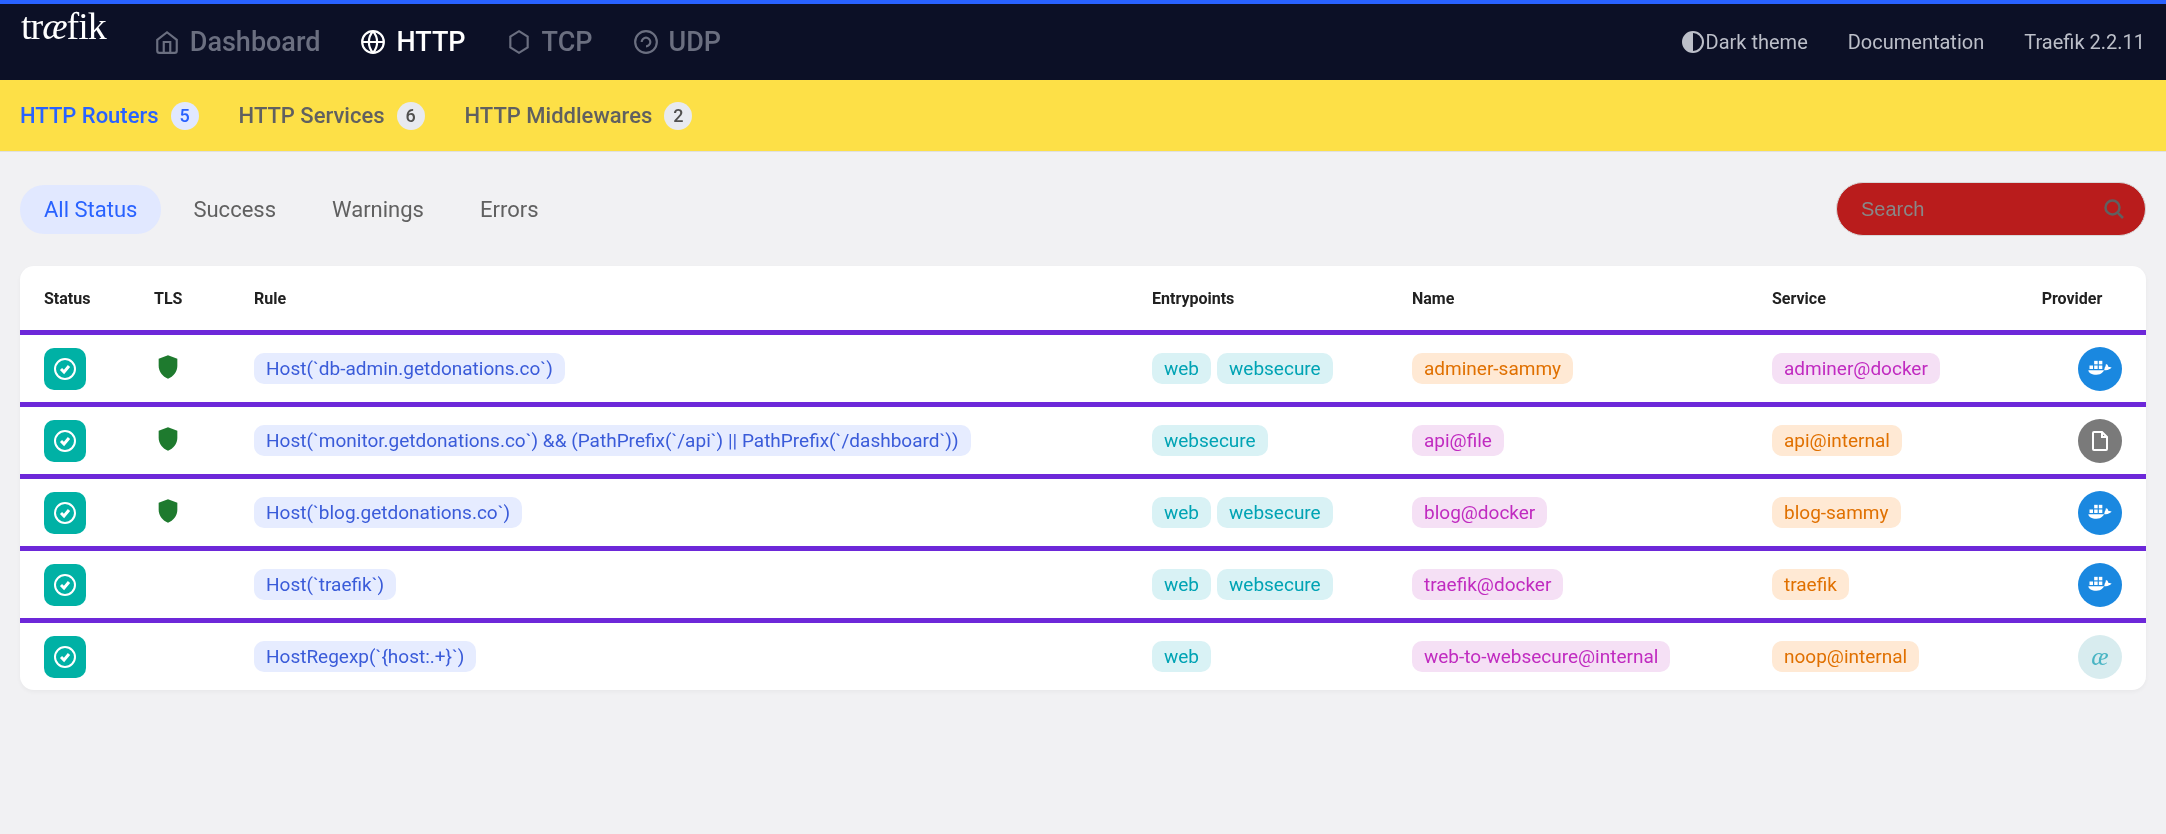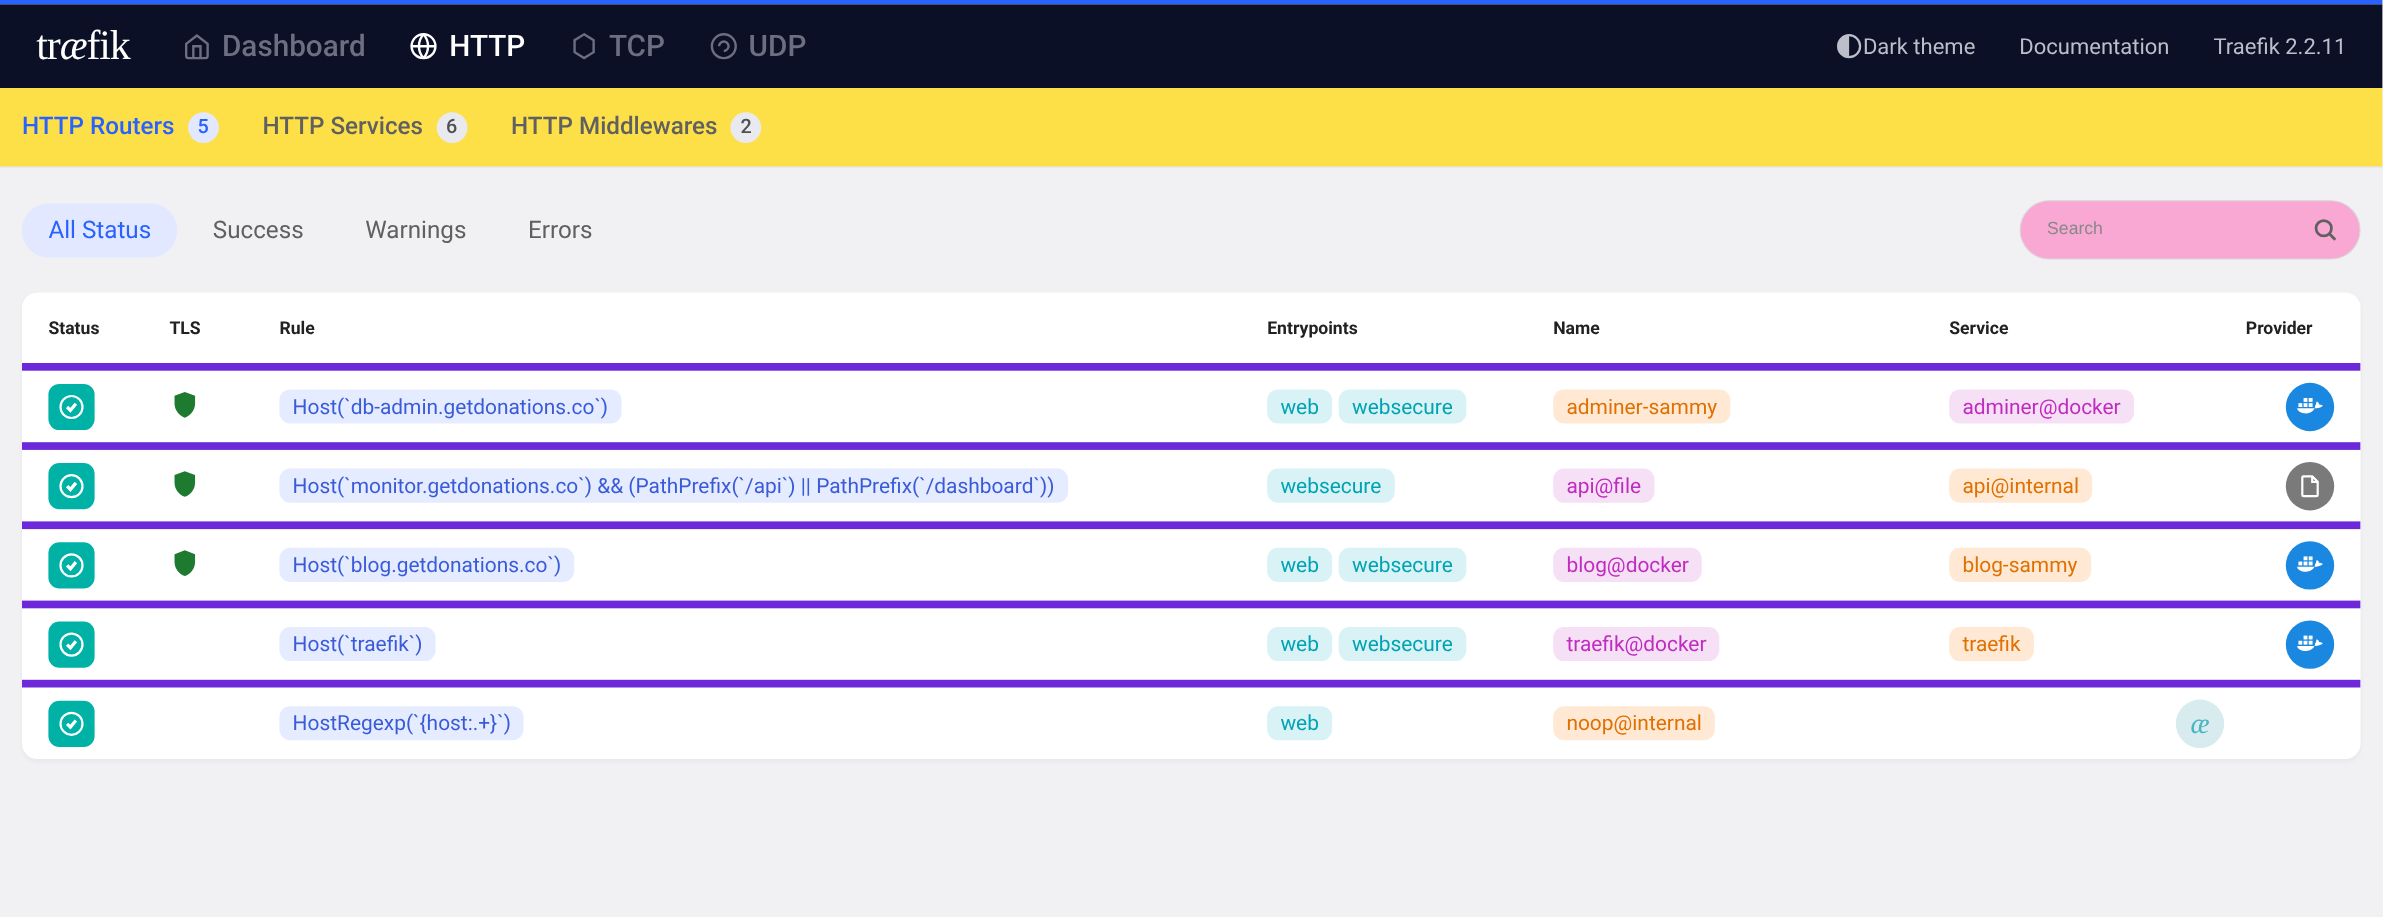--- a/index.html
+++ b/index.html
@@ -2,21 +2,21 @@
 <html><head>
 <meta charset="utf-8">
 <style>
   * { box-sizing: border-box; margin: 0; padding: 0; }
   body { font-family: -apple-system, BlinkMacSystemFont, "Segoe UI", Roboto, sans-serif; background: #f1f1f3; color: #212121; }
 
   
   .top-accent { height: 4px; background: #2962ff; }
 
   
-  .header { background: #0c1026; display: flex; align-items: center; padding: 0 33px; height: 76px; }
+  .header { background: #0c1026; display: flex; padding: 0 21px; height: 76px; }
   .logo { color: #fff; font-size: 38px; font-weight: 400; letter-spacing: -1px; margin-right: 48px; font-family: Georgia, serif; }
   .logo-ae { font-style: italic; }
   .nav { display: flex; gap: 40px; align-items: center; flex: 1; }
   .nav-item { display: flex; align-items: center; gap: 10px; color: #6b6f80; font-size: 27px; font-weight: 500; cursor: pointer; }
   .nav-item.active { color: #fff; }
   .nav-item svg { width: 26px; height: 26px; }
   .header-right { display: flex; gap: 40px; align-items: center; }
   .header-link { color: #bcbfc9; font-size: 20px; cursor: pointer; display: flex; align-items: center; gap: 1px; }
   .header-link svg { width: 24px; height: 24px; }
 
@@ -26,29 +26,29 @@
   .subnav-item.active { color: #2962ff; }
   .subnav-badge { background: #e8eaf0; color: #505050; border-radius: 14px; min-width: 28px; height: 28px; display: inline-flex; align-items: center; justify-content: center; font-size: 18px; padding: 0 8px; font-weight: 500; }
   .subnav-item.active .subnav-badge { background: #e1e8ff; color: #2962ff; }
 
   
   .content { padding: 30px 20px; }
   .filters { display: flex; align-items: center; gap: 8px; margin-bottom: 30px; }
   .filter-chip { padding: 12px 24px; font-size: 22px; color: #606060; cursor: pointer; border-radius: 24px; font-weight: 400; }
   .filter-chip.active { background: #e1e8ff; color: #2962ff; }
   .search-wrap { margin-left: auto; position: relative; }
-  .search-input { width: 310px; height: 54px; border: 1px solid #d8d8d8; border-radius: 30px; padding: 0 60px 0 24px; font-size: 16px; outline: none; background: #f9a8d4; }
+  .search-input { width: 310px; height: 54px; border: 1px solid #d8d8d8; border-radius: 30px; padding: 0 60px 0 24px; font-size: 20px; outline: none; background: #b91c1c; }
   .search-input::placeholder { color: #888; }
   .search-icon { position: absolute; right: 20px; top: 50%; transform: translateY(-50%); color: #606060; }
 
   
   .table-card { background: #fff; border-radius: 14px; overflow: hidden; box-shadow: 0 2px 4px rgba(0,0,0,0.04); }
   .thead, .trow { display: grid; grid-template-columns: 110px 100px 1fr 260px 360px 250px 100px; align-items: center; padding: 0 24px; }
   .thead { height: 64px; font-weight: 700; font-size: 16px; color: #212121; }
-  .trow { height: 72px; border-top: 7px solid #6d28d9; }
+  .trow { height: 72px; border-top: 5px solid #6d28d9; }
   .th:last-child, .provider-cell { text-align: center; }
   .provider-cell { display: flex; justify-content: flex-end; }
 
   .status-badge { width: 42px; height: 42px; border-radius: 10px; background: #00b1a5; display: flex; align-items: center; justify-content: center; }
   .status-badge svg { width: 24px; height: 24px; color: #fff; }
 
   .tls-shield { color: #1e7a2e; }
 
   .pill { display: inline-block; padding: 4px 12px; border-radius: 10px; font-size: 19px; white-space: nowrap; margin-right: 6px; }
   .pill-rule { background: #e6ecff; color: #3a5bd9; }
@@ -271,20 +271,21 @@
             <div class="status-badge">
               <svg viewBox="0 0 24 24" fill="none" stroke="currentColor" stroke-width="3">
                 <circle cx="12" cy="12" r="10" stroke-width="2"></circle>
                 <path d="M8 12l3 3 5-6"></path>
               </svg>
             </div>
           </div>
           <div class="tls-shield"></div>
           <div><span class="pill pill-rule">HostRegexp(`{host:.+}`)</span></div>
           <div><span class="pill pill-entry">web</span></div>
+          <div><span class="pill pill-name">web-to-websecure@internal</span></div>
           <div><span class="pill pill-service">noop@internal</span></div>
           <div class="provider-cell">
             <div class="provider-icon provider-internal">
               <span style="font-size:26px;font-style:italic;font-family:Georgia,serif;">æ</span>
             </div>
           </div>
         </div>
       </div>
   </div>
 

